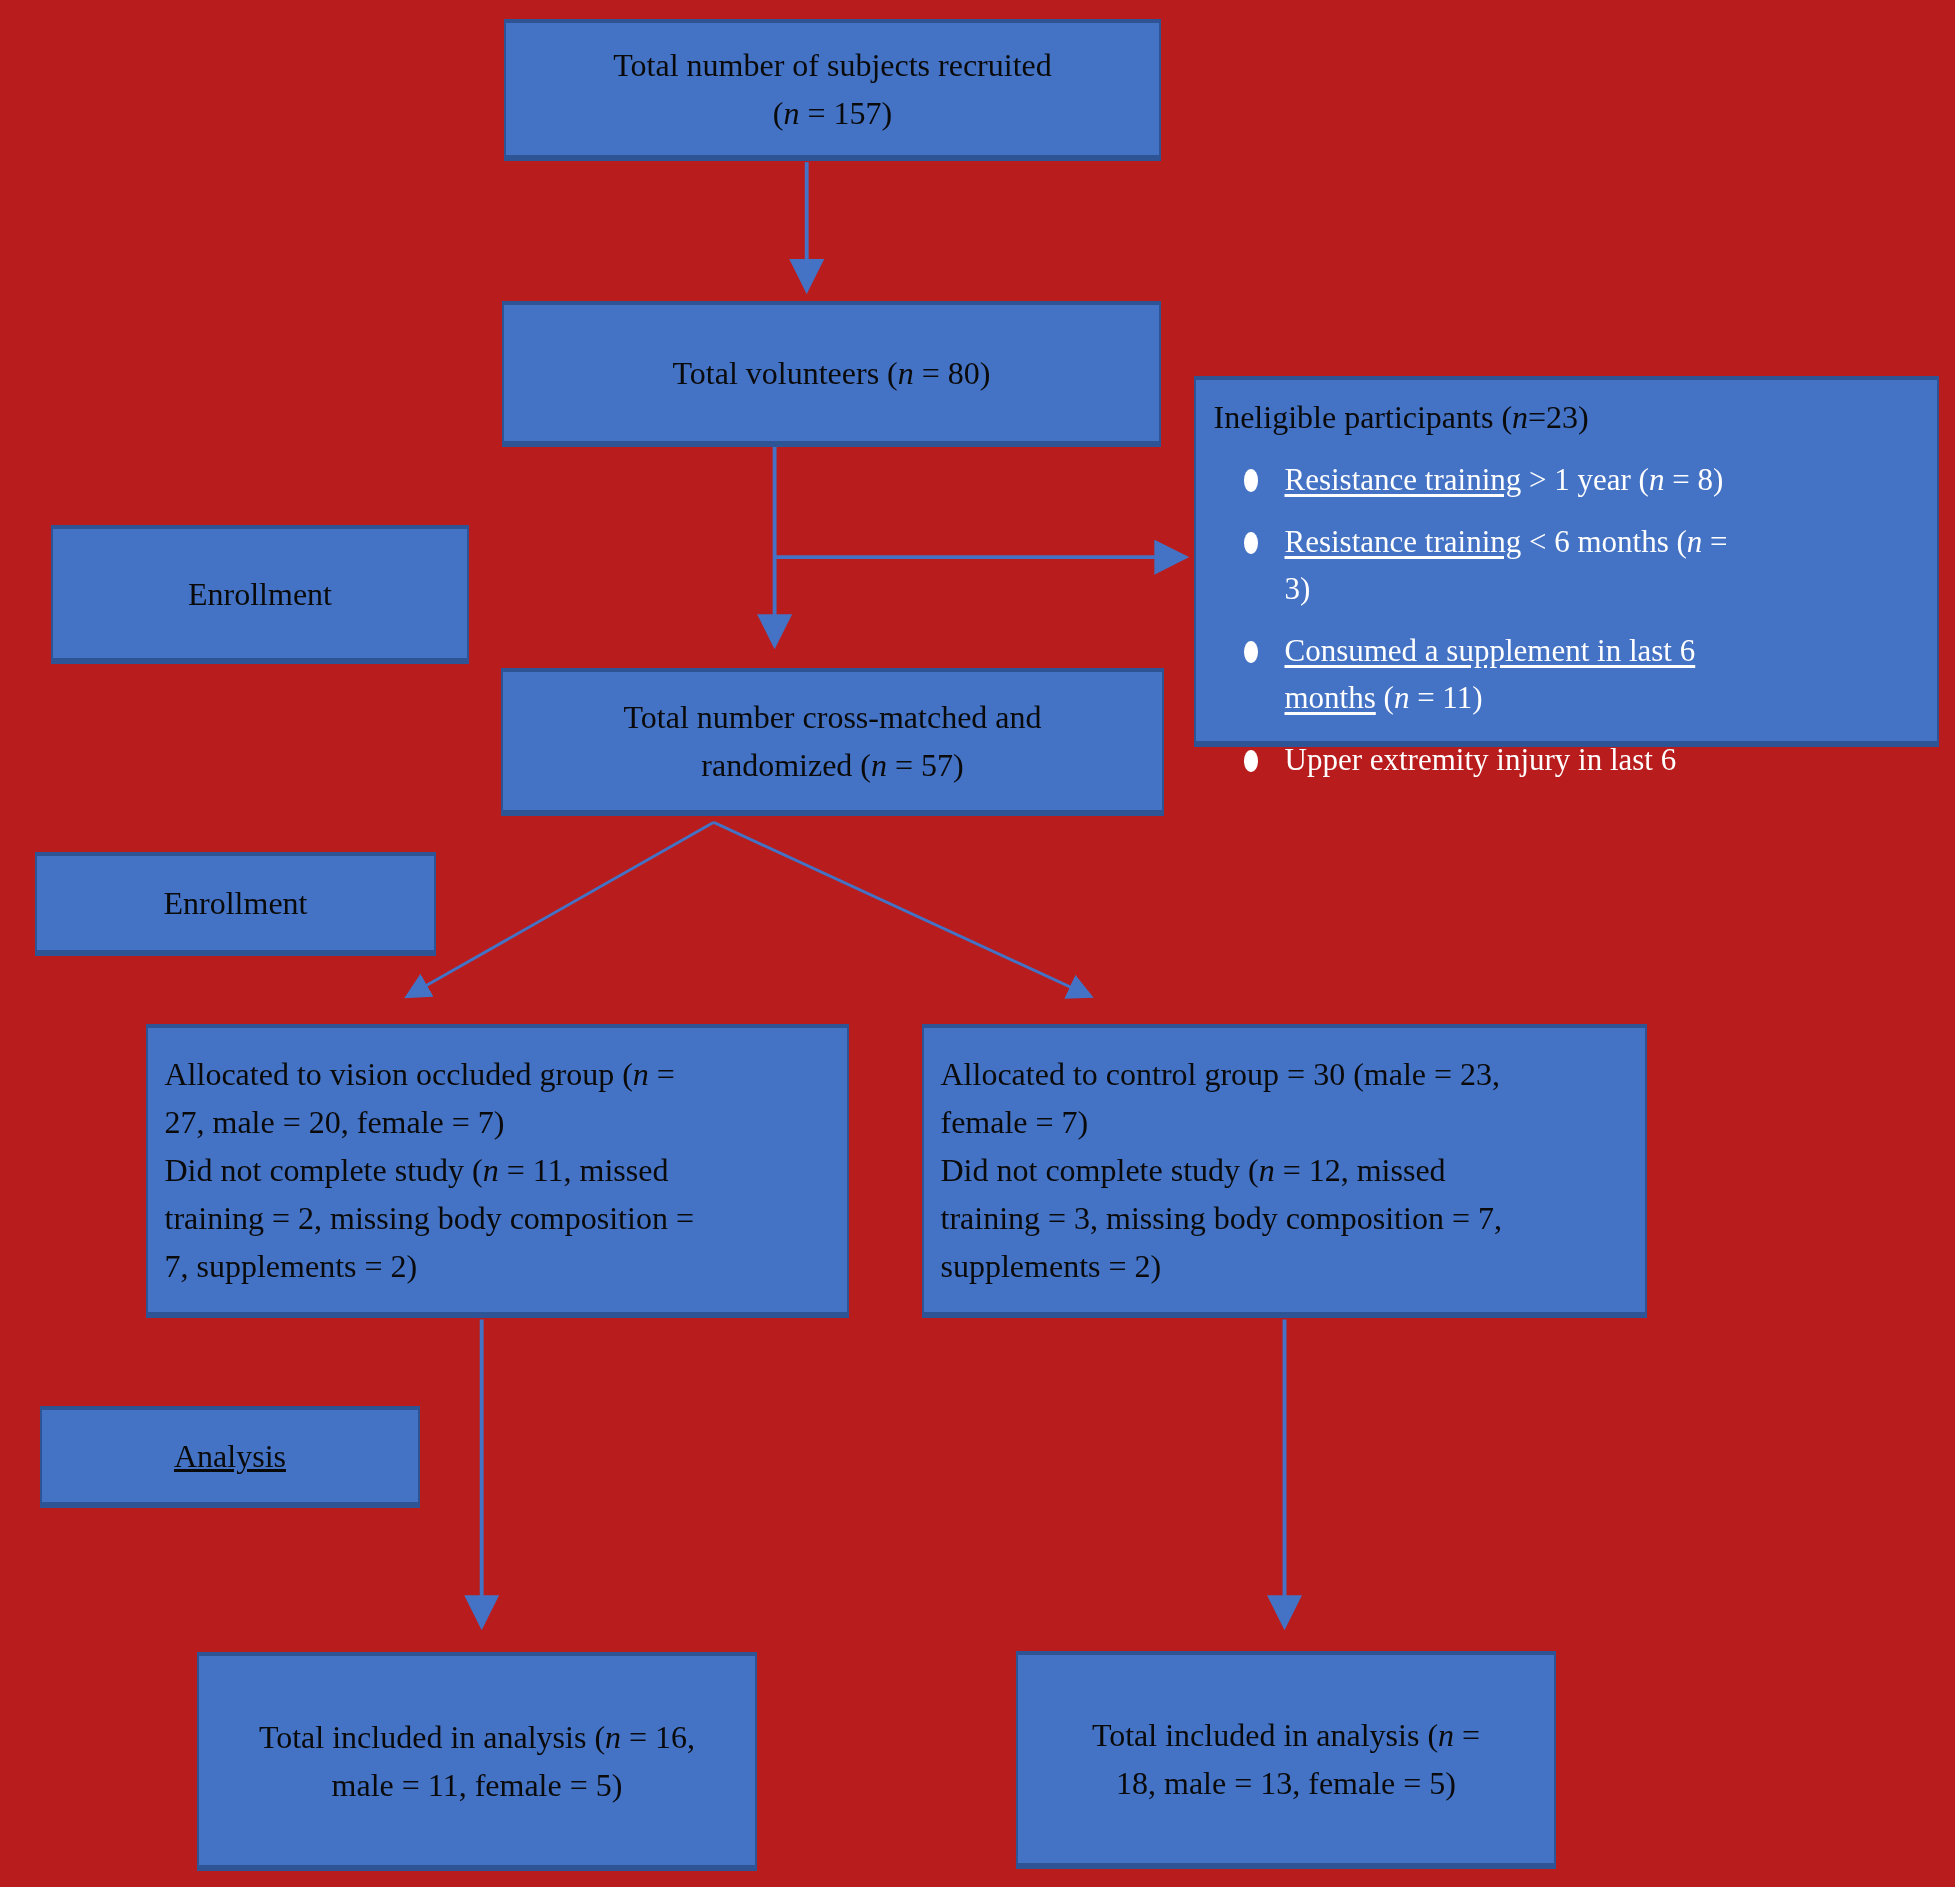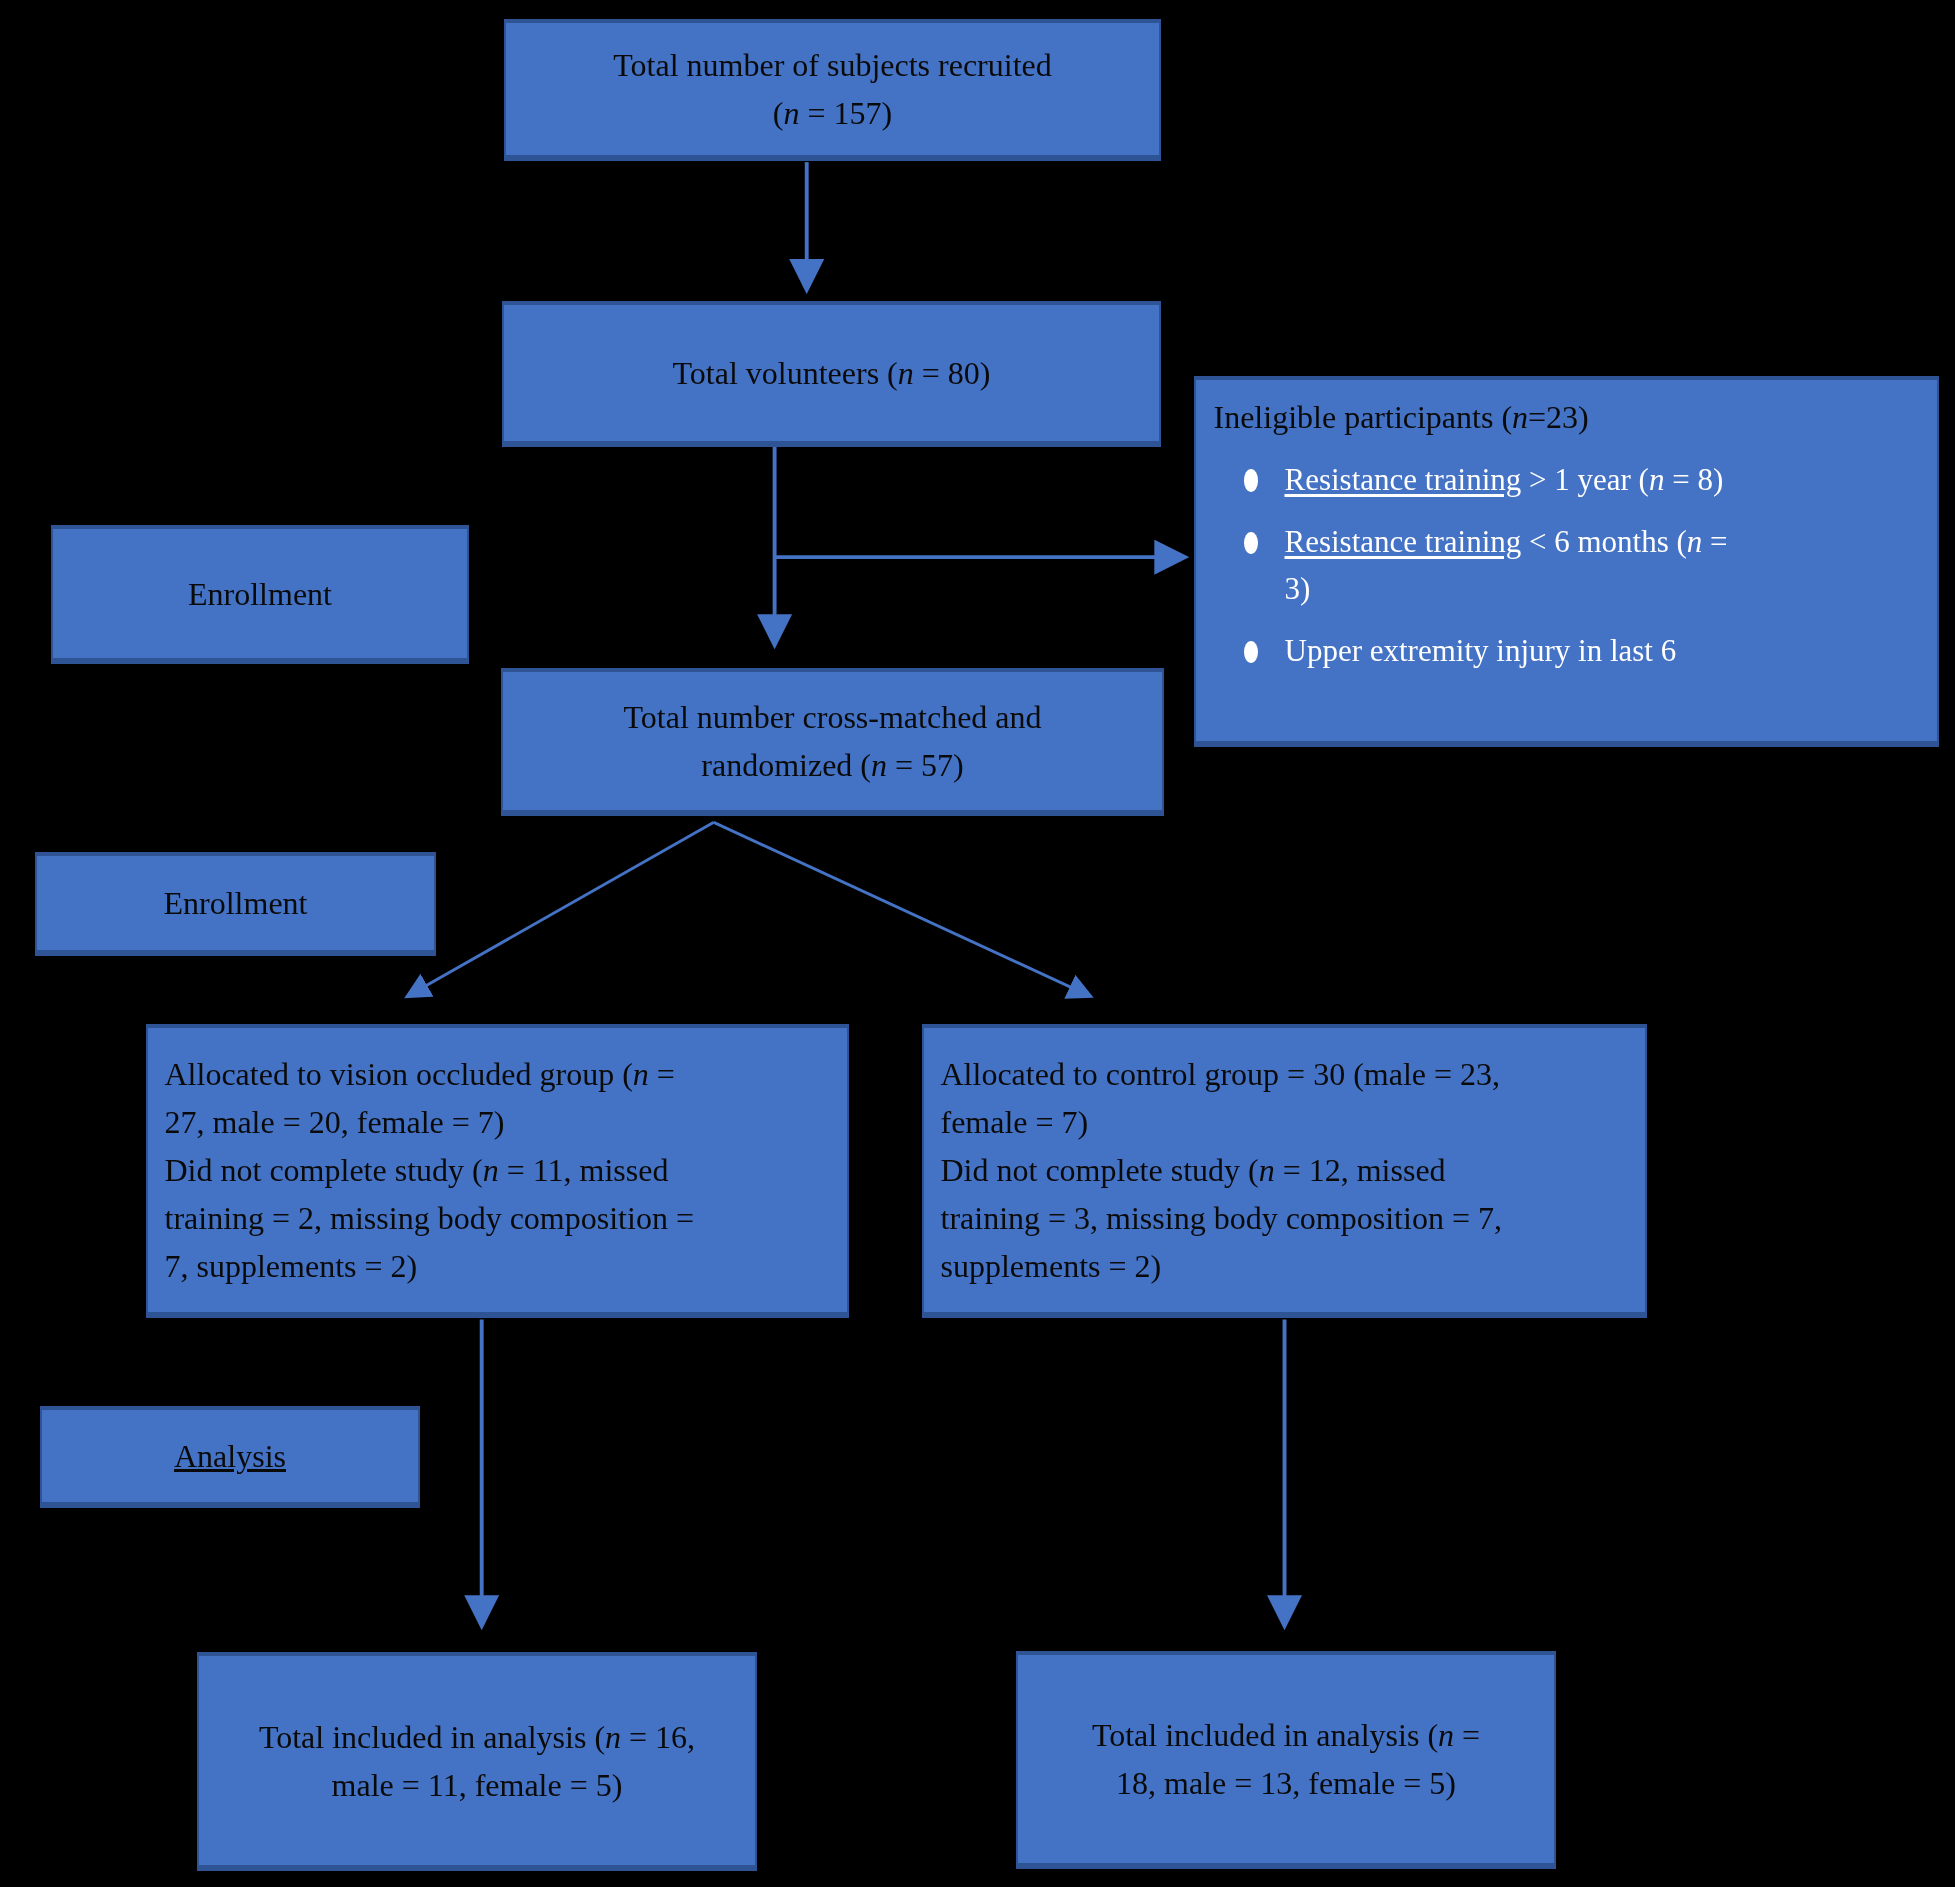--- a/index.html
+++ b/index.html
@@ -1,20 +1,20 @@
 <!DOCTYPE html>
 <html style="--box-fill: #4472C4; --box-border: #2F5496;font-size:7.8px"><head>
 <meta charset="utf-8">
 <style>
   html, body { margin: 0; padding: 0; background: #ffffff; }
   #stage-wrap {
     position: relative;
     width: 1955px;
     height: 1887px;
-    background: #000000;
+    background: #b91c1c;
     font-family: "Liberation Serif", "DejaVu Serif", serif;
     color: #0a0a0a;
   }
   #connector-layer {
     position: absolute;
     left: 0; top: 0;
     width: 1955px; height: 1887px;
     pointer-events: none;
   }
   .box {
@@ -104,20 +104,21 @@
   <div class="box" style="left:502px; top:301px; width:659px; height:146px;">
     <div class="txt">Total volunteers (<i>n</i> = 80)</div>
   </div>
 
   <div class="box" id="box-ineligible" style="left:1194px; top:376px; width:745px; height:371px;">
     <div>
       <p class="title">Ineligible participants (<i>n</i>=23)</p>
       <ul>
           <li><u>Resistance training</u> &gt; 1 year (<i>n</i> = 8)</li>
           <li><u>Resistance training</u> &lt; 6 months (<i>n</i> =<br>3)</li>
+          <li><u>Consumed a supplement in last 6<br>months</u> (<i>n</i> = 11)</li>
           <li>Upper extremity injury in last 6</li>
         </ul>
     </div>
   </div>
 
   <div class="box stage-label" style="left:51px; top:525px; width:418px; height:139px;">
     <div class="txt">Enrollment</div>
   </div>
 
   <div class="box" style="left:501px; top:668px; width:663px; height:148px;">

